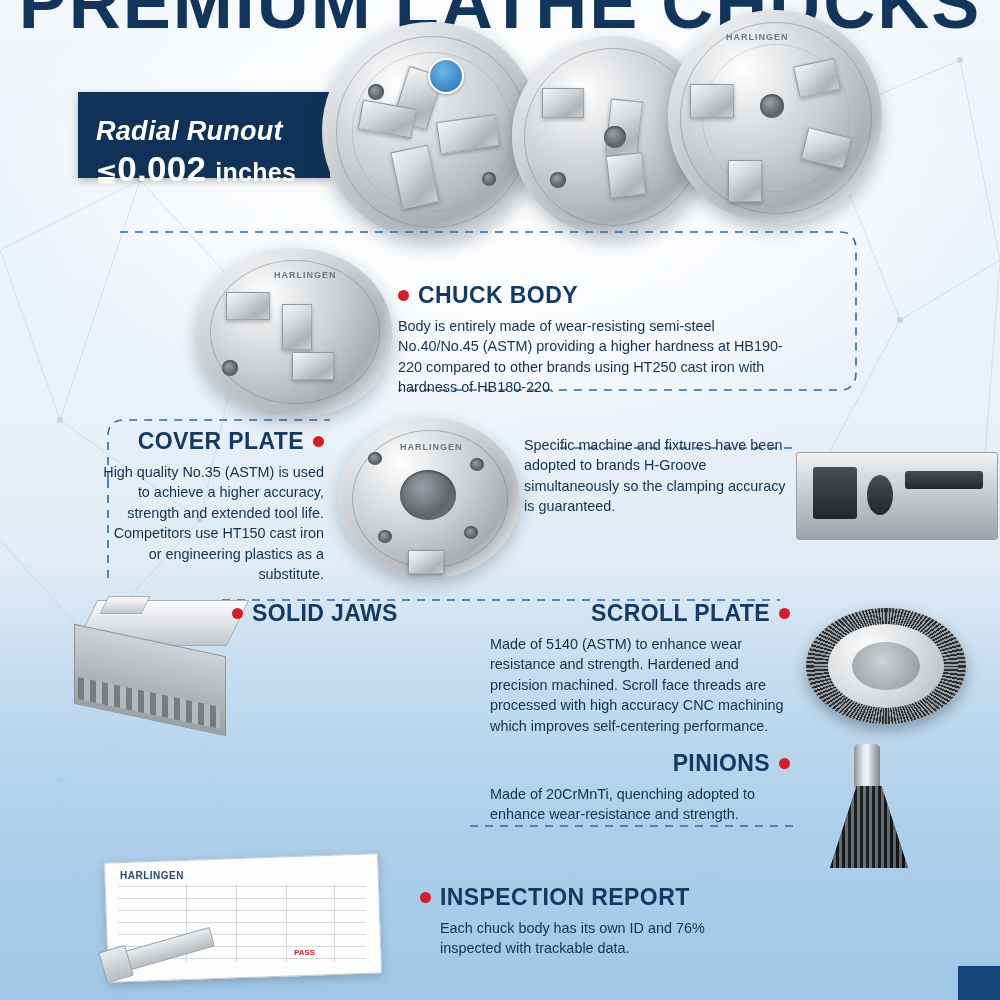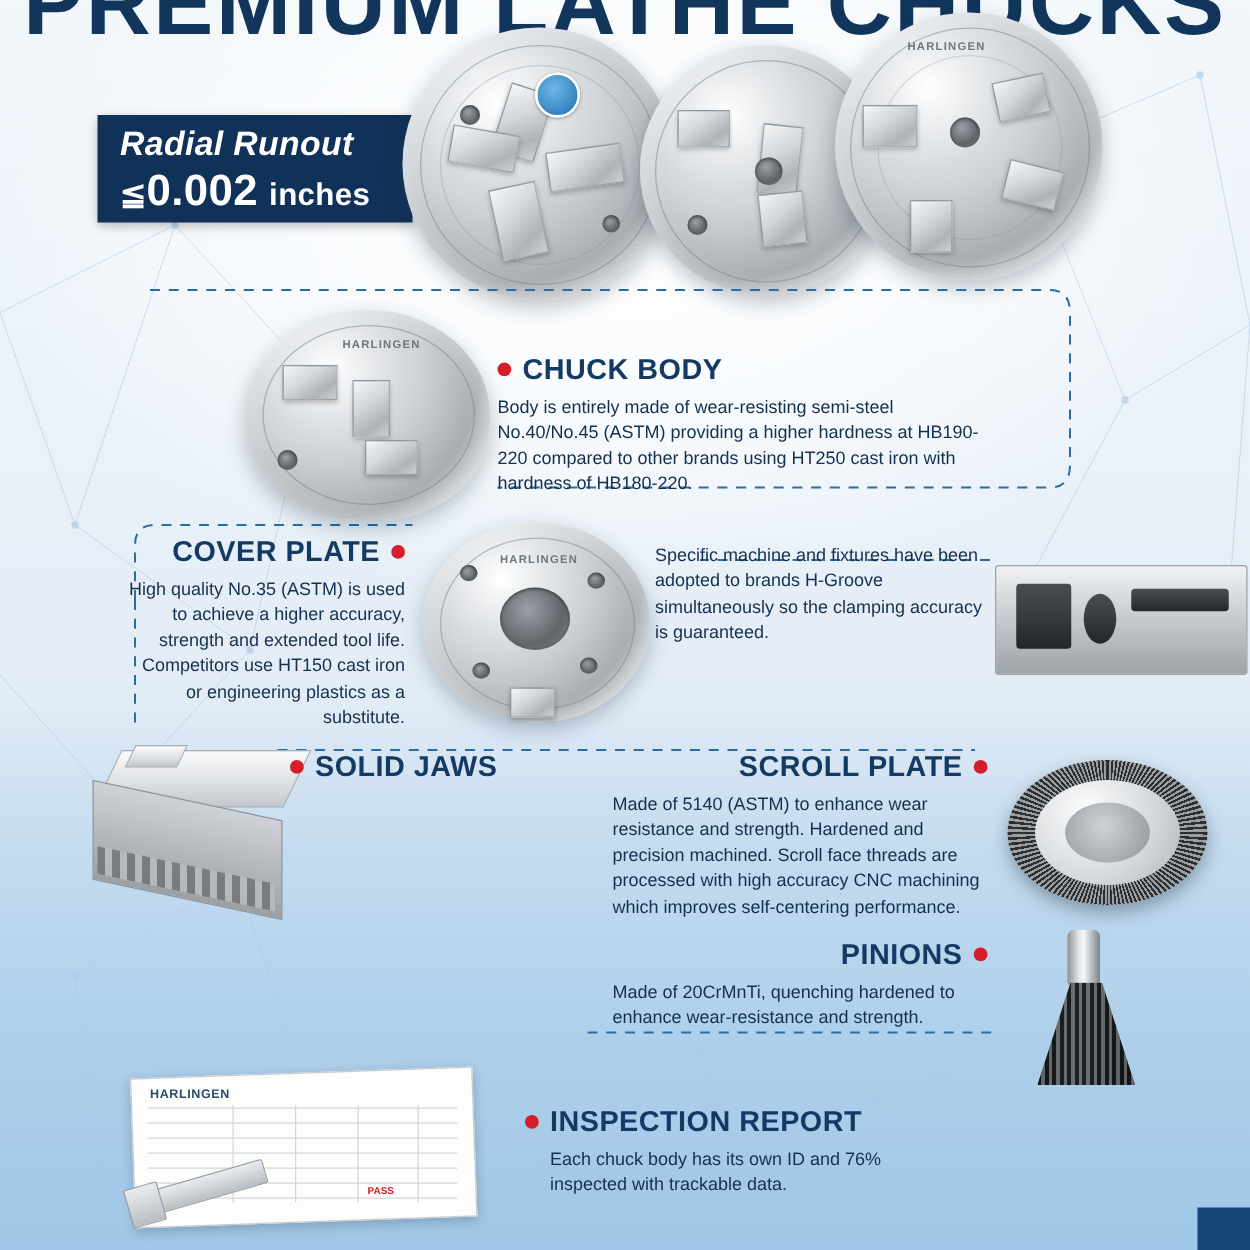--- a/index.html
+++ b/index.html
@@ -34,21 +34,21 @@
   }
   
   .badge{
     position:absolute;left:78px;top:92px;width:252px;height:86px;
     background:#103258;
     color:#fff;
     box-shadow:0 3px 8px rgba(0,0,0,.25);
   }
   .badge .l1{
     font-style:italic;font-weight:bold;font-size:27px;
-    padding:8px 0 0 18px;letter-spacing:.3px;
+    padding:24px 0 0 18px;letter-spacing:.3px;
   }
   .badge .l2{
     font-weight:bold;font-size:31px;
     padding:2px 0 0 18px;letter-spacing:.3px;
   }
   .badge .l2 .big{font-size:35px;}
   .badge .l2 .sm{font-size:25px;font-weight:bold;}
   
   .dash{position:absolute;inset:0;pointer-events:none;}
   .dash path,.dash line{fill:none;stroke:#2b6ca3;stroke-width:1.6;stroke-dasharray:8 7;}
@@ -356,21 +356,21 @@
 <div style="position:absolute;left:824px;top:744px;width:90px;height:126px;">
   <div class="pinion-head" style="left:30px;top:0;width:26px;height:44px;"></div>
   <div class="pinion-body" style="left:6px;top:42px;width:78px;height:82px;"></div>
   <div class="pinion-teeth" style="left:6px;top:42px;width:78px;height:82px;"></div>
 </div>
 <div class="feature" style="left:490px;top:750px;width:300px;">
   <div class="feat-head right">
     <span class="feat-title">PINIONS</span>
     <span class="dot"></span>
   </div>
-  <div class="feat-body">Made of 20CrMnTi, quenching hardened to enhance wear-resistance and strength.</div>
+  <div class="feat-body">Made of 20CrMnTi, quenching adopted to enhance wear-resistance and strength.</div>
 </div>
 
 <div class="report" style="left:96px;top:852px;width:290px;height:130px;">
   <div class="paper" style="left:10px;top:6px;width:272px;height:118px;transform:rotate(-2deg);"></div>
   <div class="hdr" style="left:24px;top:18px;font-size:10px;">HARLINGEN</div>
   <div class="rowline" style="left:22px;top:34px;width:248px;"></div>
   <div class="rowline" style="left:22px;top:46px;width:248px;"></div>
   <div class="rowline" style="left:22px;top:58px;width:248px;"></div>
   <div class="rowline" style="left:22px;top:70px;width:248px;"></div>
   <div class="rowline" style="left:22px;top:82px;width:248px;"></div>

